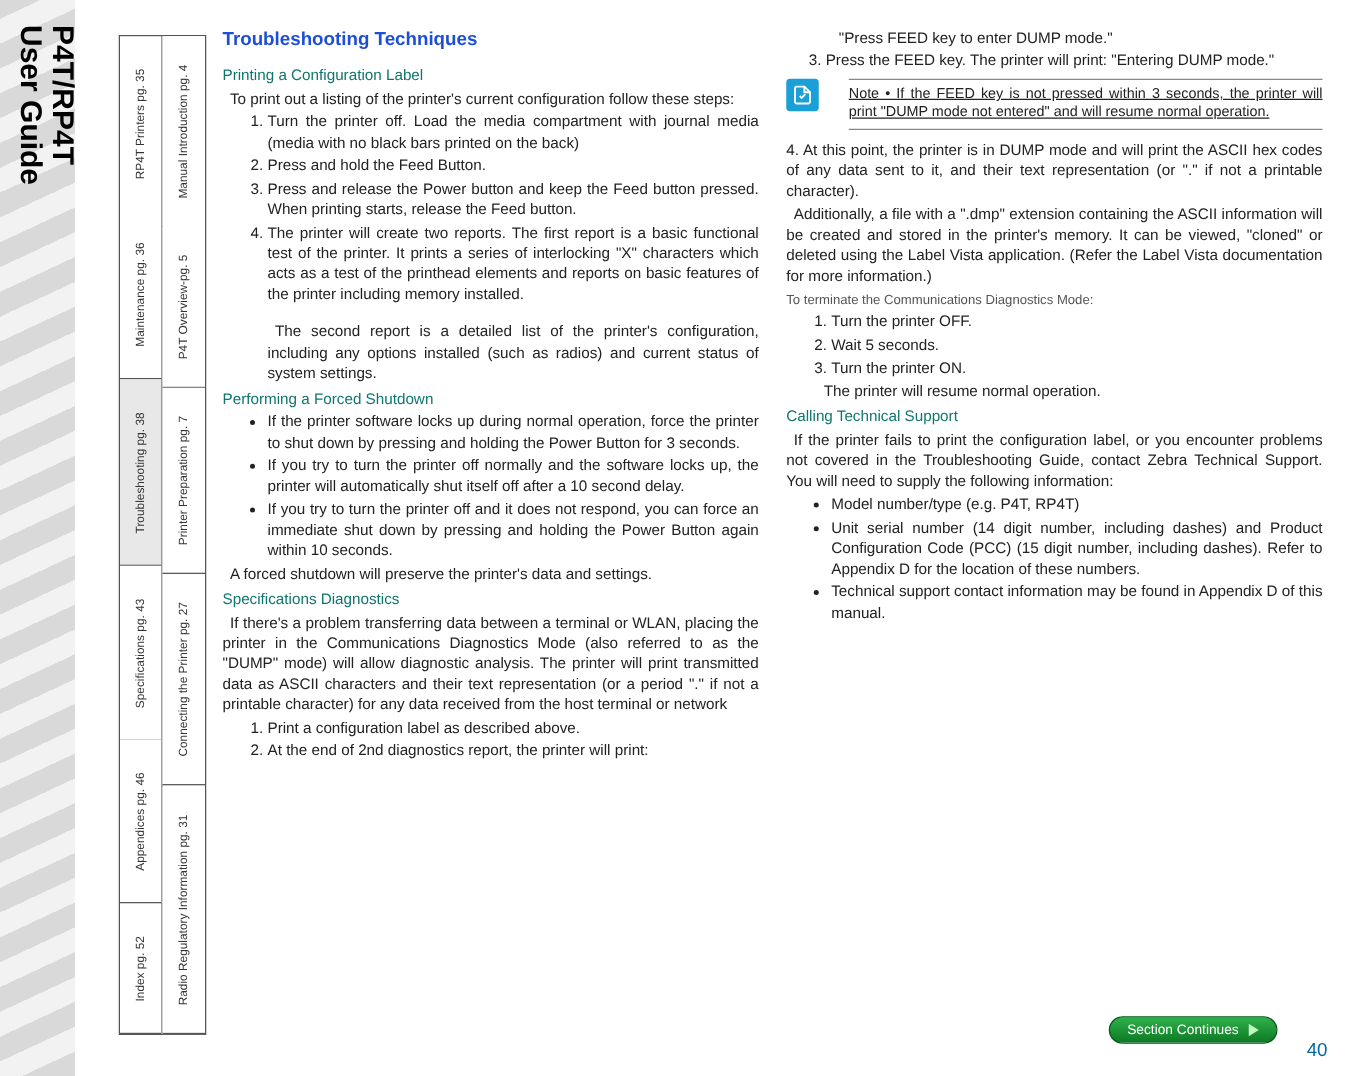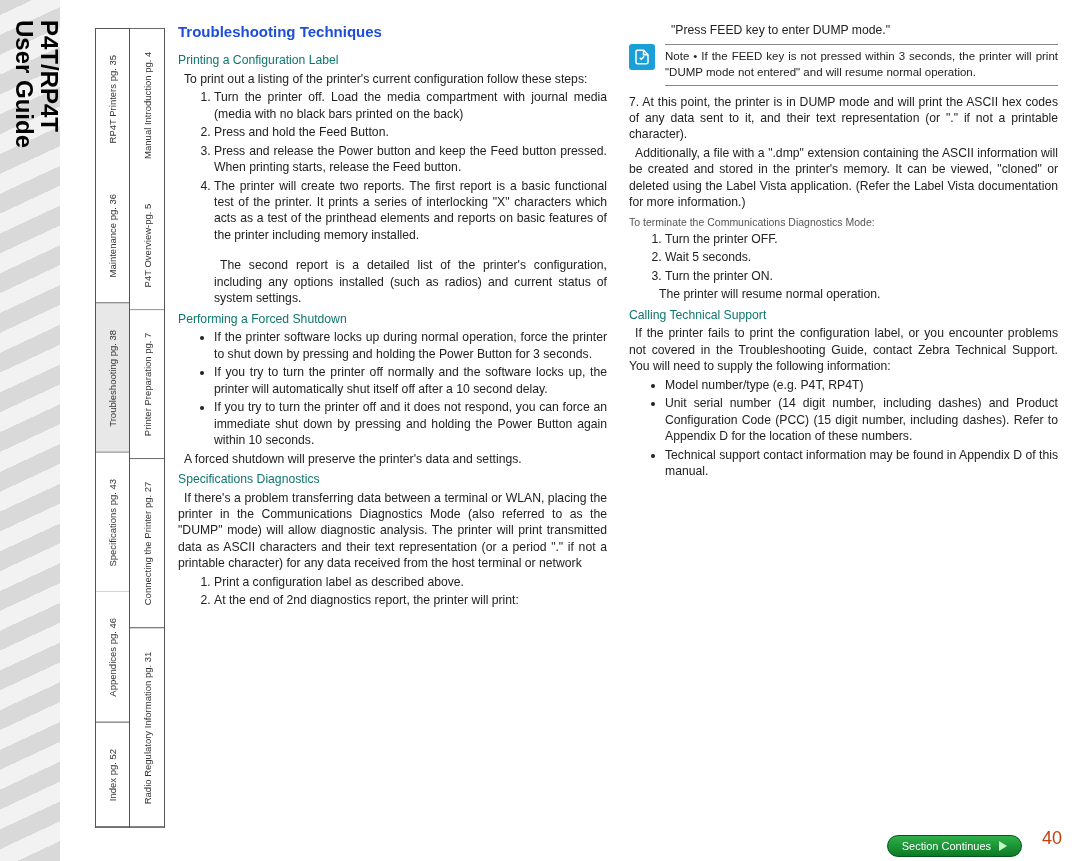--- a/index.html
+++ b/index.html
@@ -110,22 +110,23 @@
   .step-list li { margin-bottom: 2px; text-align: justify; }
   .bullet-list { margin-left: 24px; padding-left: 12px; list-style: disc; }
   .bullet-list li { margin-bottom: 2px; text-align: justify; }
   .small-h {
     font-size: 10.5px;
     color: #555;
     margin: 4px 0 2px 0;
   }
   .note-box {
     display: flex;
-    gap: 10px;
+    gap: 24px;
     margin: 6px 0 8px 0;
+    text-decoration: underline;
   }
   .note-icon {
     width: 26px; height: 26px;
     background: #1a9fd6;
     border-radius: 3px;
     flex-shrink: 0;
     display: flex;
     align-items: center;
     justify-content: center;
     color: #fff;
@@ -134,21 +135,21 @@
   .note-text {
     font-size: 11.5px;
     border-top: 1px solid #888;
     border-bottom: 1px solid #888;
     padding: 4px 0;
     text-align: justify;
   }
   .footer-badge {
     position: absolute;
     right: 58px;
-    bottom: 4px;
+    bottom: 26px;
     display: flex;
     align-items: center;
     gap: 6px;
     z-index: 5;
   }
   .badge-pill {
     background: linear-gradient(#2fb04a, #0c7a24);
     color: #fff;
     font-size: 11px;
     padding: 4px 14px 4px 14px;
@@ -161,22 +162,22 @@
   .badge-arrow {
     width: 0; height: 0;
     border-top: 5px solid transparent;
     border-bottom: 5px solid transparent;
     border-left: 8px solid #c4f7c4;
   }
   .page-num {
     position: absolute;
     right: 18px;
     bottom: 12px;
-    font-size: 18px;
-    color: #c2410c;
+    font-size: 15px;
+    color: #0369a1;
   }
 </style>
 </head>
 <body>
 
 <div class="zebra-bg"></div>
 
 <div class="spine">
   <div class="spine-title">
     <span>P4T/RP4T</span><br>
@@ -226,33 +227,34 @@
     <div class="sub-h">Specifications Diagnostics</div>
     <div class="para">If there's a problem transferring data between a terminal or WLAN, placing the printer in the Communications Diagnostics Mode (also referred to as the "DUMP" mode) will allow diagnostic analysis. The printer will print transmitted data as ASCII characters and their text representation (or a period "." if not a printable character) for any data received from the host terminal or network</div>
     <ol class="step-list">
       <li>Print a configuration label as described above.</li>
       <li>At the end of 2nd diagnostics report, the printer will print:</li>
     </ol>
   </div>
 
   <div class="col">
     <div class="para" style="margin-left:36px;">"Press FEED key to enter DUMP mode."</div>
+    <div class="para" style="margin-left:18px; text-indent:-12px; padding-left:12px;">3. <span>Press the FEED key. The printer will print: "Entering DUMP mode."</span></div>
 
     <div class="note-box">
       <div class="note-icon">
         <svg viewBox="0 0 24 24" fill="none" stroke="#fff" stroke-width="2">
             <path d="M14 3l6 6v10a2 2 0 0 1-2 2H6a2 2 0 0 1-2-2V5a2 2 0 0 1 2-2h8z"></path>
             <path d="M14 3v6h6"></path>
             <path d="M9 13l2 2 4-4"></path>
           </svg>
       </div>
       <div class="note-text">Note • If the FEED key is not pressed within 3 seconds, the printer will print "DUMP mode not entered" and will resume normal operation.</div>
     </div>
 
-    <div class="para" style="text-indent:0;">7. At this point, the printer is in DUMP mode and will print the ASCII hex codes of any data sent to it, and their text representation (or "." if not a printable character).</div>
+    <div class="para" style="text-indent:0;">4. At this point, the printer is in DUMP mode and will print the ASCII hex codes of any data sent to it, and their text representation (or "." if not a printable character).</div>
     <div class="para">Additionally, a file with a ".dmp" extension containing the ASCII information will be created and stored in the printer's memory. It can be viewed, "cloned" or deleted using the Label Vista application. (Refer the Label Vista documentation for more information.)</div>
     <div class="small-h">To terminate the Communications Diagnostics Mode:</div>
     <ol class="step-list">
       <li>Turn the printer OFF.</li>
       <li>Wait 5 seconds.</li>
       <li>Turn the printer ON.</li>
     </ol>
     <div class="para" style="margin-left:24px;">The printer will resume normal operation.</div>
 
     <div class="sub-h">Calling Technical Support</div>

